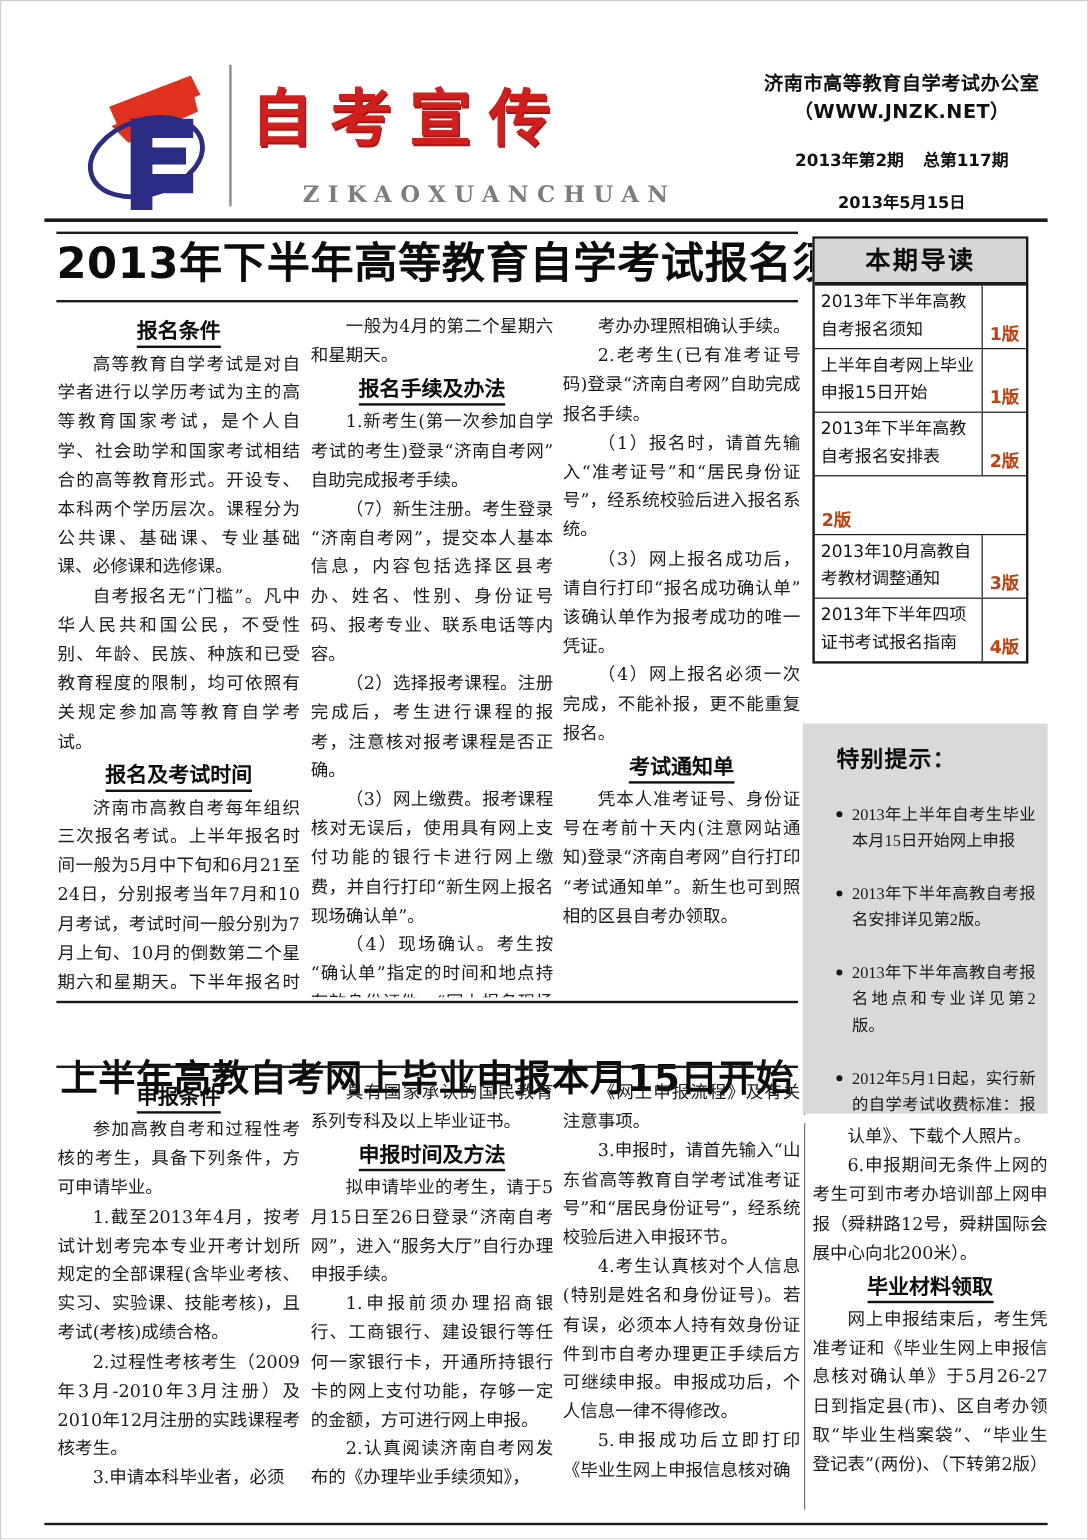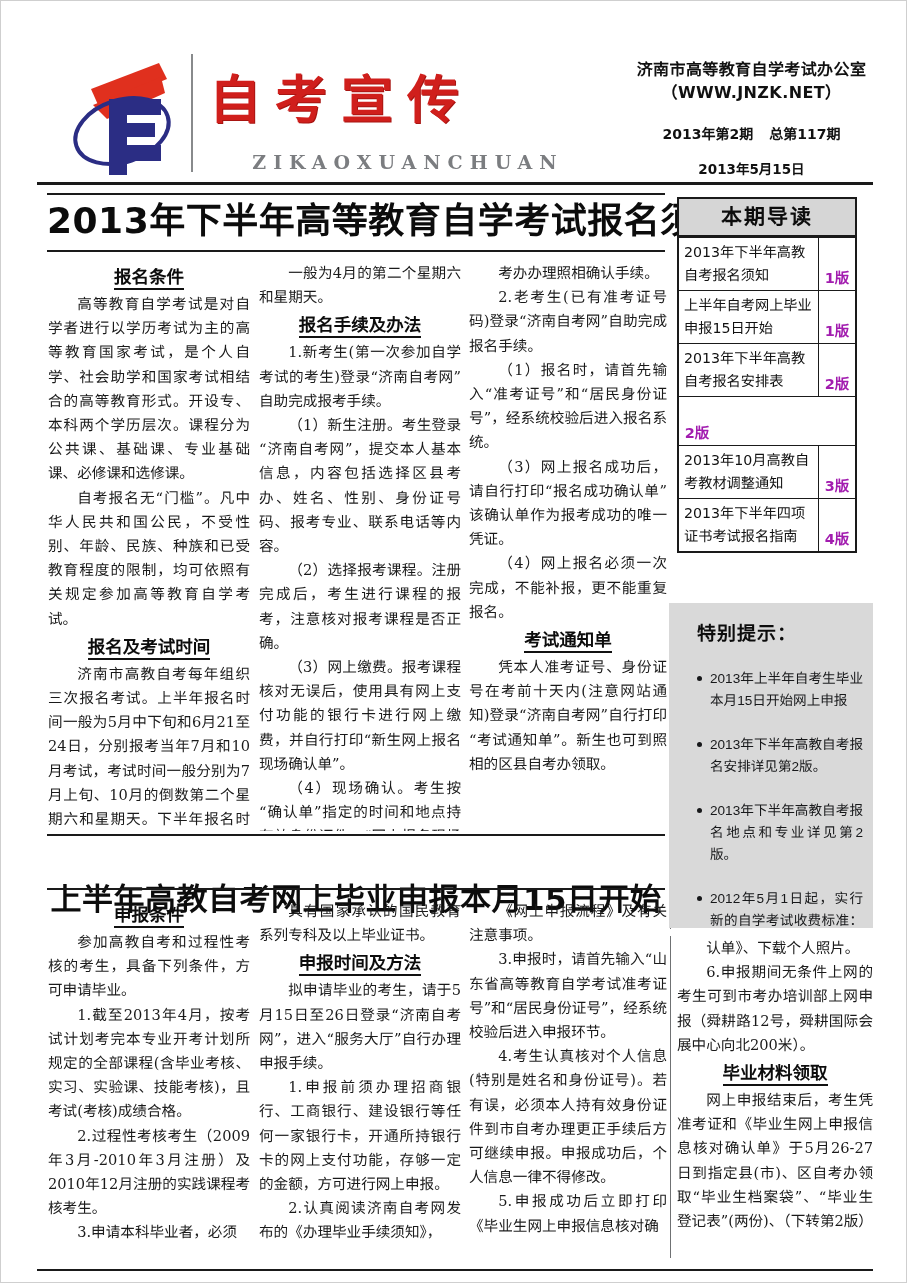--- a/index.html
+++ b/index.html
@@ -221,21 +221,21 @@
   }
   .toc-page {
     flex: 0 0 36px;
     display: flex;
     align-items: flex-end;
     justify-content: center;
     padding-bottom: 3px;
     font-family: "DejaVu Sans", "Liberation Sans", sans-serif;
     font-weight: bold;
     font-size: 14.5px;
-    color: #a21caf;
+    color: #c2410c;
     box-sizing: border-box;
   }
 
   
   .notice {
     position: absolute;
     left: 668px; top: 602px;
     width: 204px;
     height: 325px;
     background: #d9d9d9;
@@ -246,21 +246,21 @@
   .notice-title {
     font-family: "DejaVu Sans", "Liberation Sans", sans-serif;
     font-weight: bold;
     font-size: 19px;
     line-height: 28px;
     color: #0c0c0c;
     margin-bottom: 4px;
     letter-spacing: 1px;
   }
   .notice-item {
-    font-family: Liberation Sans, sans-serif;
+    font-family: Liberation Serif, serif;
     font-size: 13.6px;
     line-height: 22.4px;
     color: #17181a;
     margin-bottom: 7px;
     text-align: justify;
     text-justify: inter-ideograph;
     position: relative;
     padding-left: 13px;
     margin-top: 21px;
   }
@@ -329,21 +329,21 @@
     <p>高等教育自学考试是对自学者进行以学历考试为主的高等教育国家考试，是个人自学、社会助学和国家考试相结合的高等教育形式。开设专、本科两个学历层次。课程分为公共课、基础课、专业基础课、必修课和选修课。</p>
     <p>自考报名无“门槛”。凡中华人民共和国公民，不受性别、年龄、民族、种族和已受教育程度的限制，均可依照有关规定参加高等教育自学考试。</p>
     <div class="sub"><span>报名及考试时间</span></div>
     <p>济南市高教自考每年组织三次报名考试。上半年报名时间一般为5月中下旬和6月21至24日，分别报考当年7月和10月考试，考试时间一般分别为7月上旬、10月的倒数第二个星期六和星期天。下半年报名时间为12月21至24日，报考第二年4月考试，考试时间</p>
   </div>
 
   <div class="col a1c2">
     <p>一般为4月的第二个星期六和星期天。</p>
     <div class="sub"><span>报名手续及办法</span></div>
     <p>1.新考生(第一次参加自学考试的考生)登录“济南自考网”自助完成报考手续。</p>
-    <p>（1）新生注册。考生登录“济南自考网”，提交本人基本信息，内容包括选择区县考办、姓名、性别、身份证号码、报考专业、联系电话等内容。</p>
+    <p>（7）新生注册。考生登录“济南自考网”，提交本人基本信息，内容包括选择区县考办、姓名、性别、身份证号码、报考专业、联系电话等内容。</p>
     <p>（2）选择报考课程。注册完成后，考生进行课程的报考，注意核对报考课程是否正确。</p>
     <p>（3）网上缴费。报考课程核对无误后，使用具有网上支付功能的银行卡进行网上缴费，并自行打印“新生网上报名现场确认单”。</p>
     <p>（4）现场确认。考生按“确认单”指定的时间和地点持有效身份证件、“网上报名现场确认单”到区县自</p>
   </div>
 
   <div class="col a1c3">
     <p>考办办理照相确认手续。</p>
     <p>2.老考生(已有准考证号码)登录“济南自考网”自助完成报名手续。</p>
     <p>（1）报名时，请首先输入“准考证号”和“居民身份证号”，经系统校验后进入报名系统。</p>
     <p>（3）网上报名成功后，请自行打印“报名成功确认单”该确认单作为报考成功的唯一凭证。</p>

